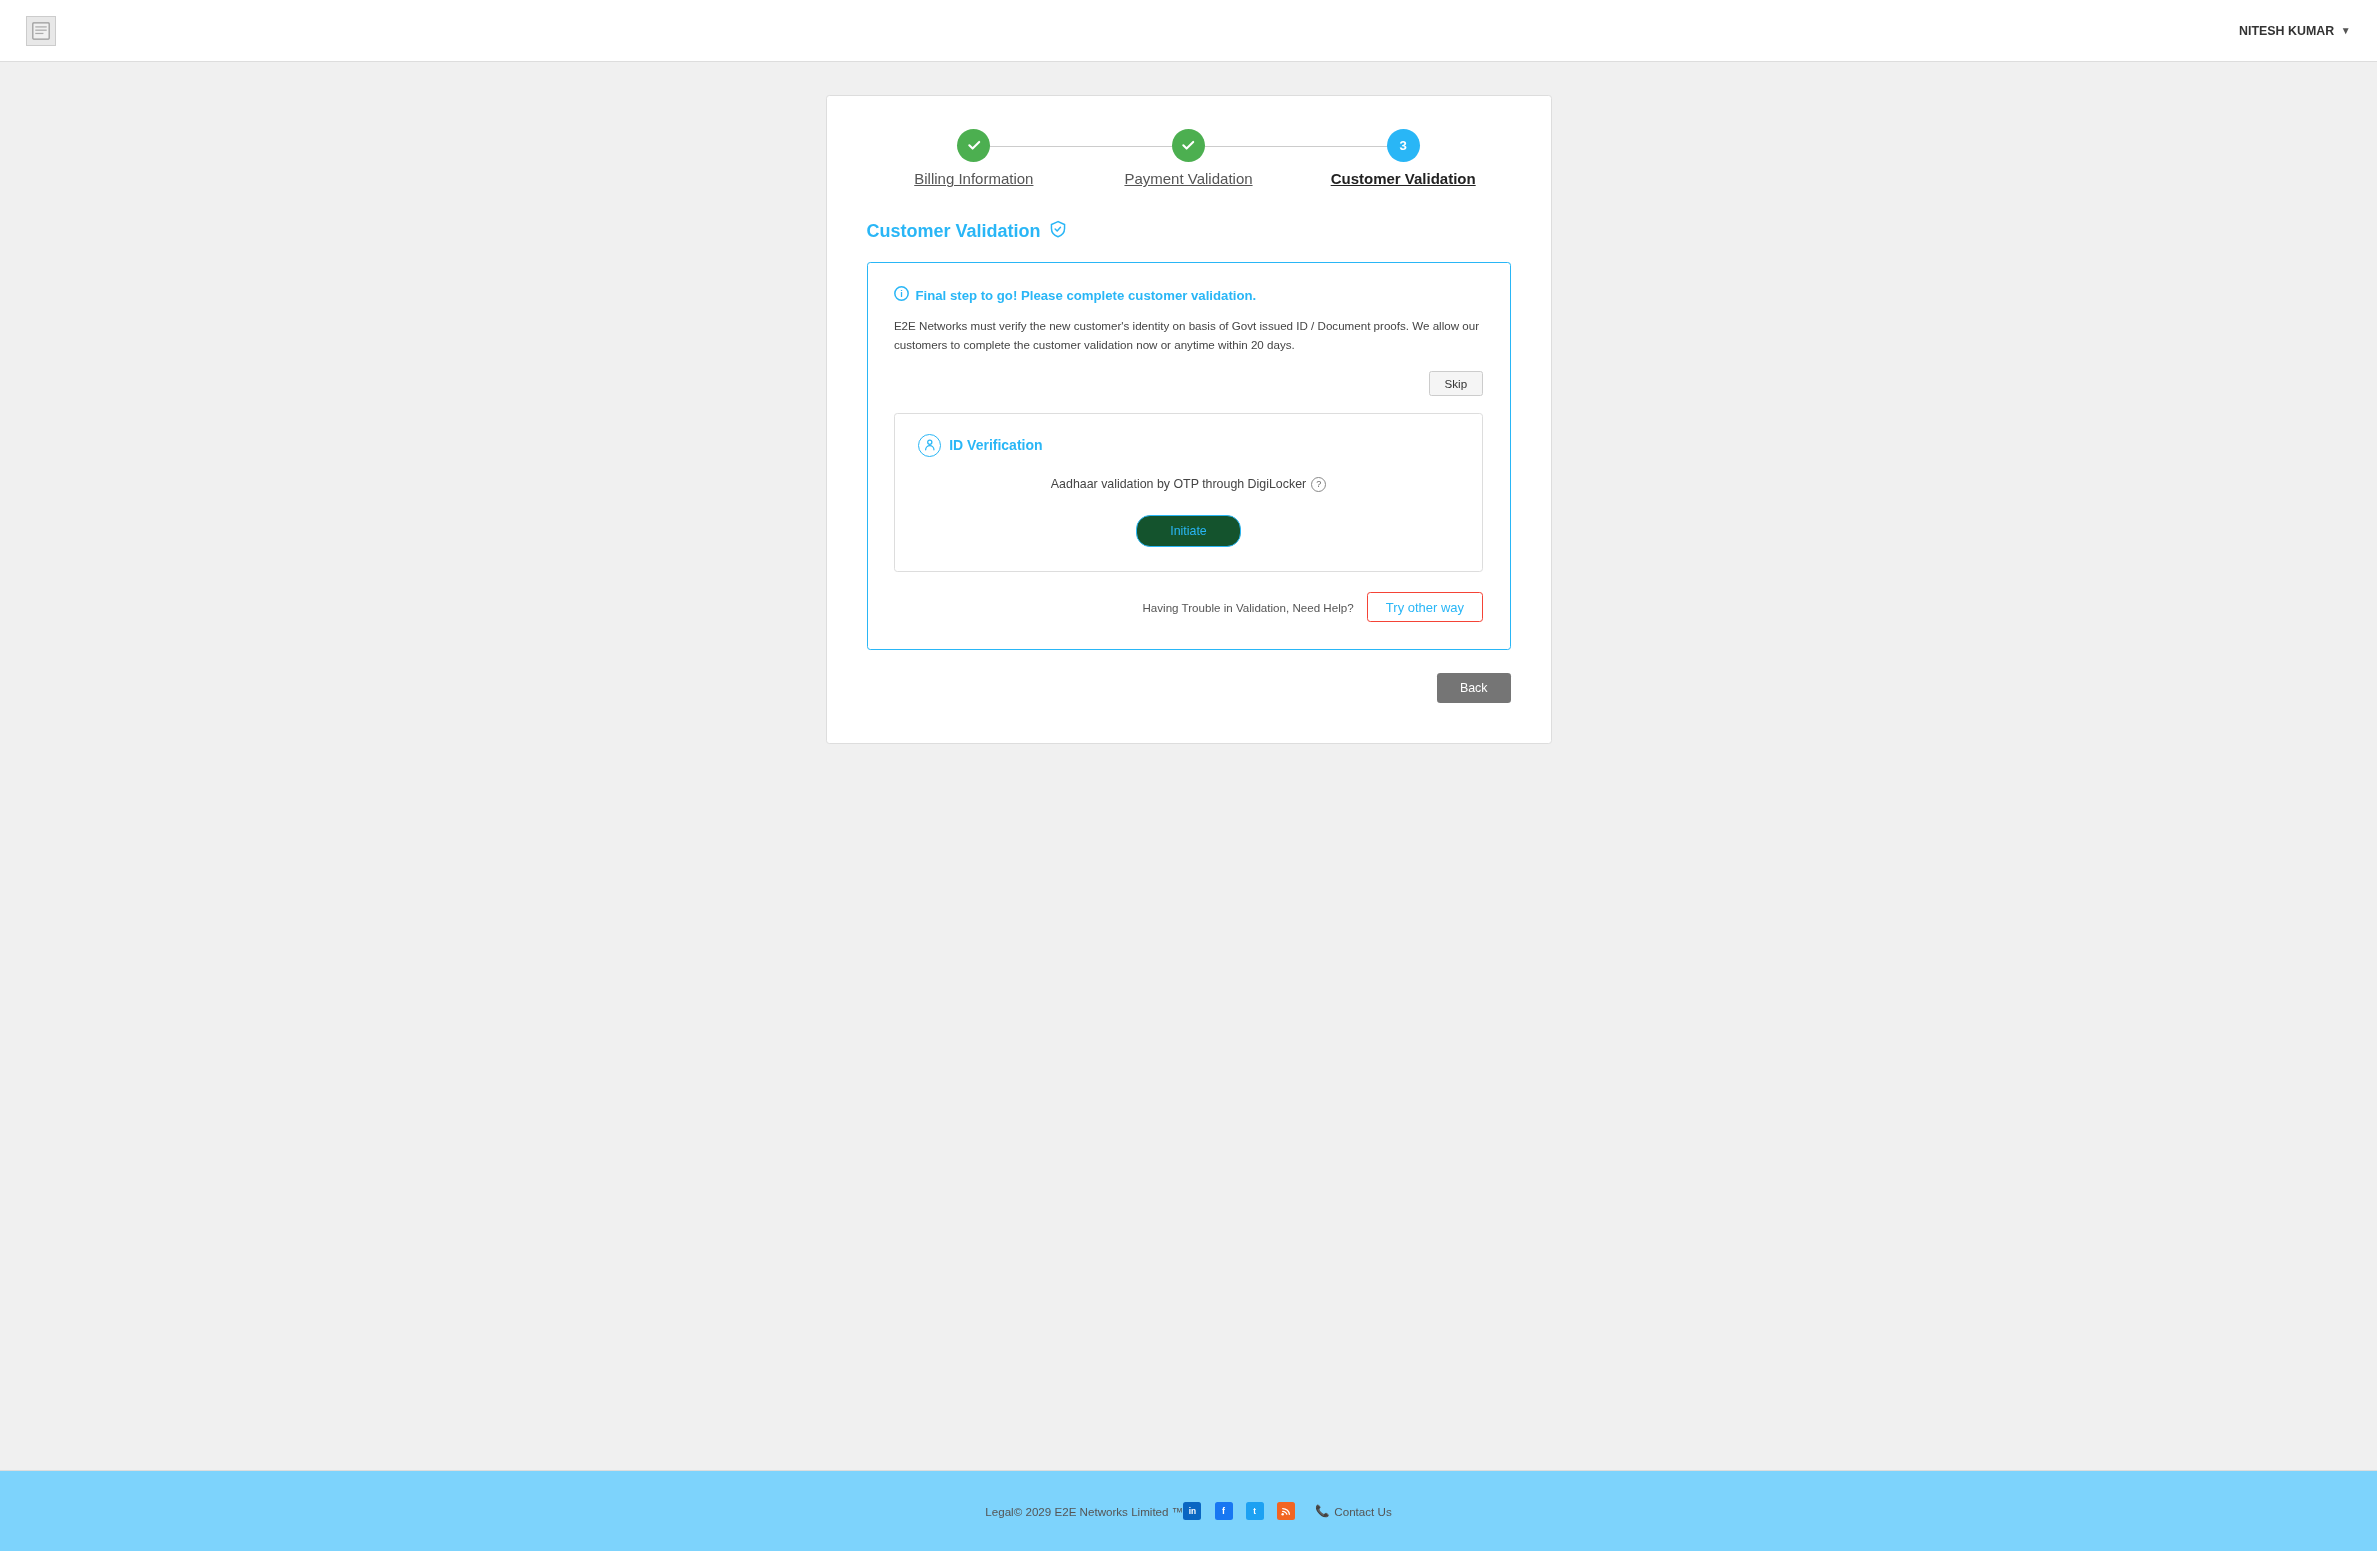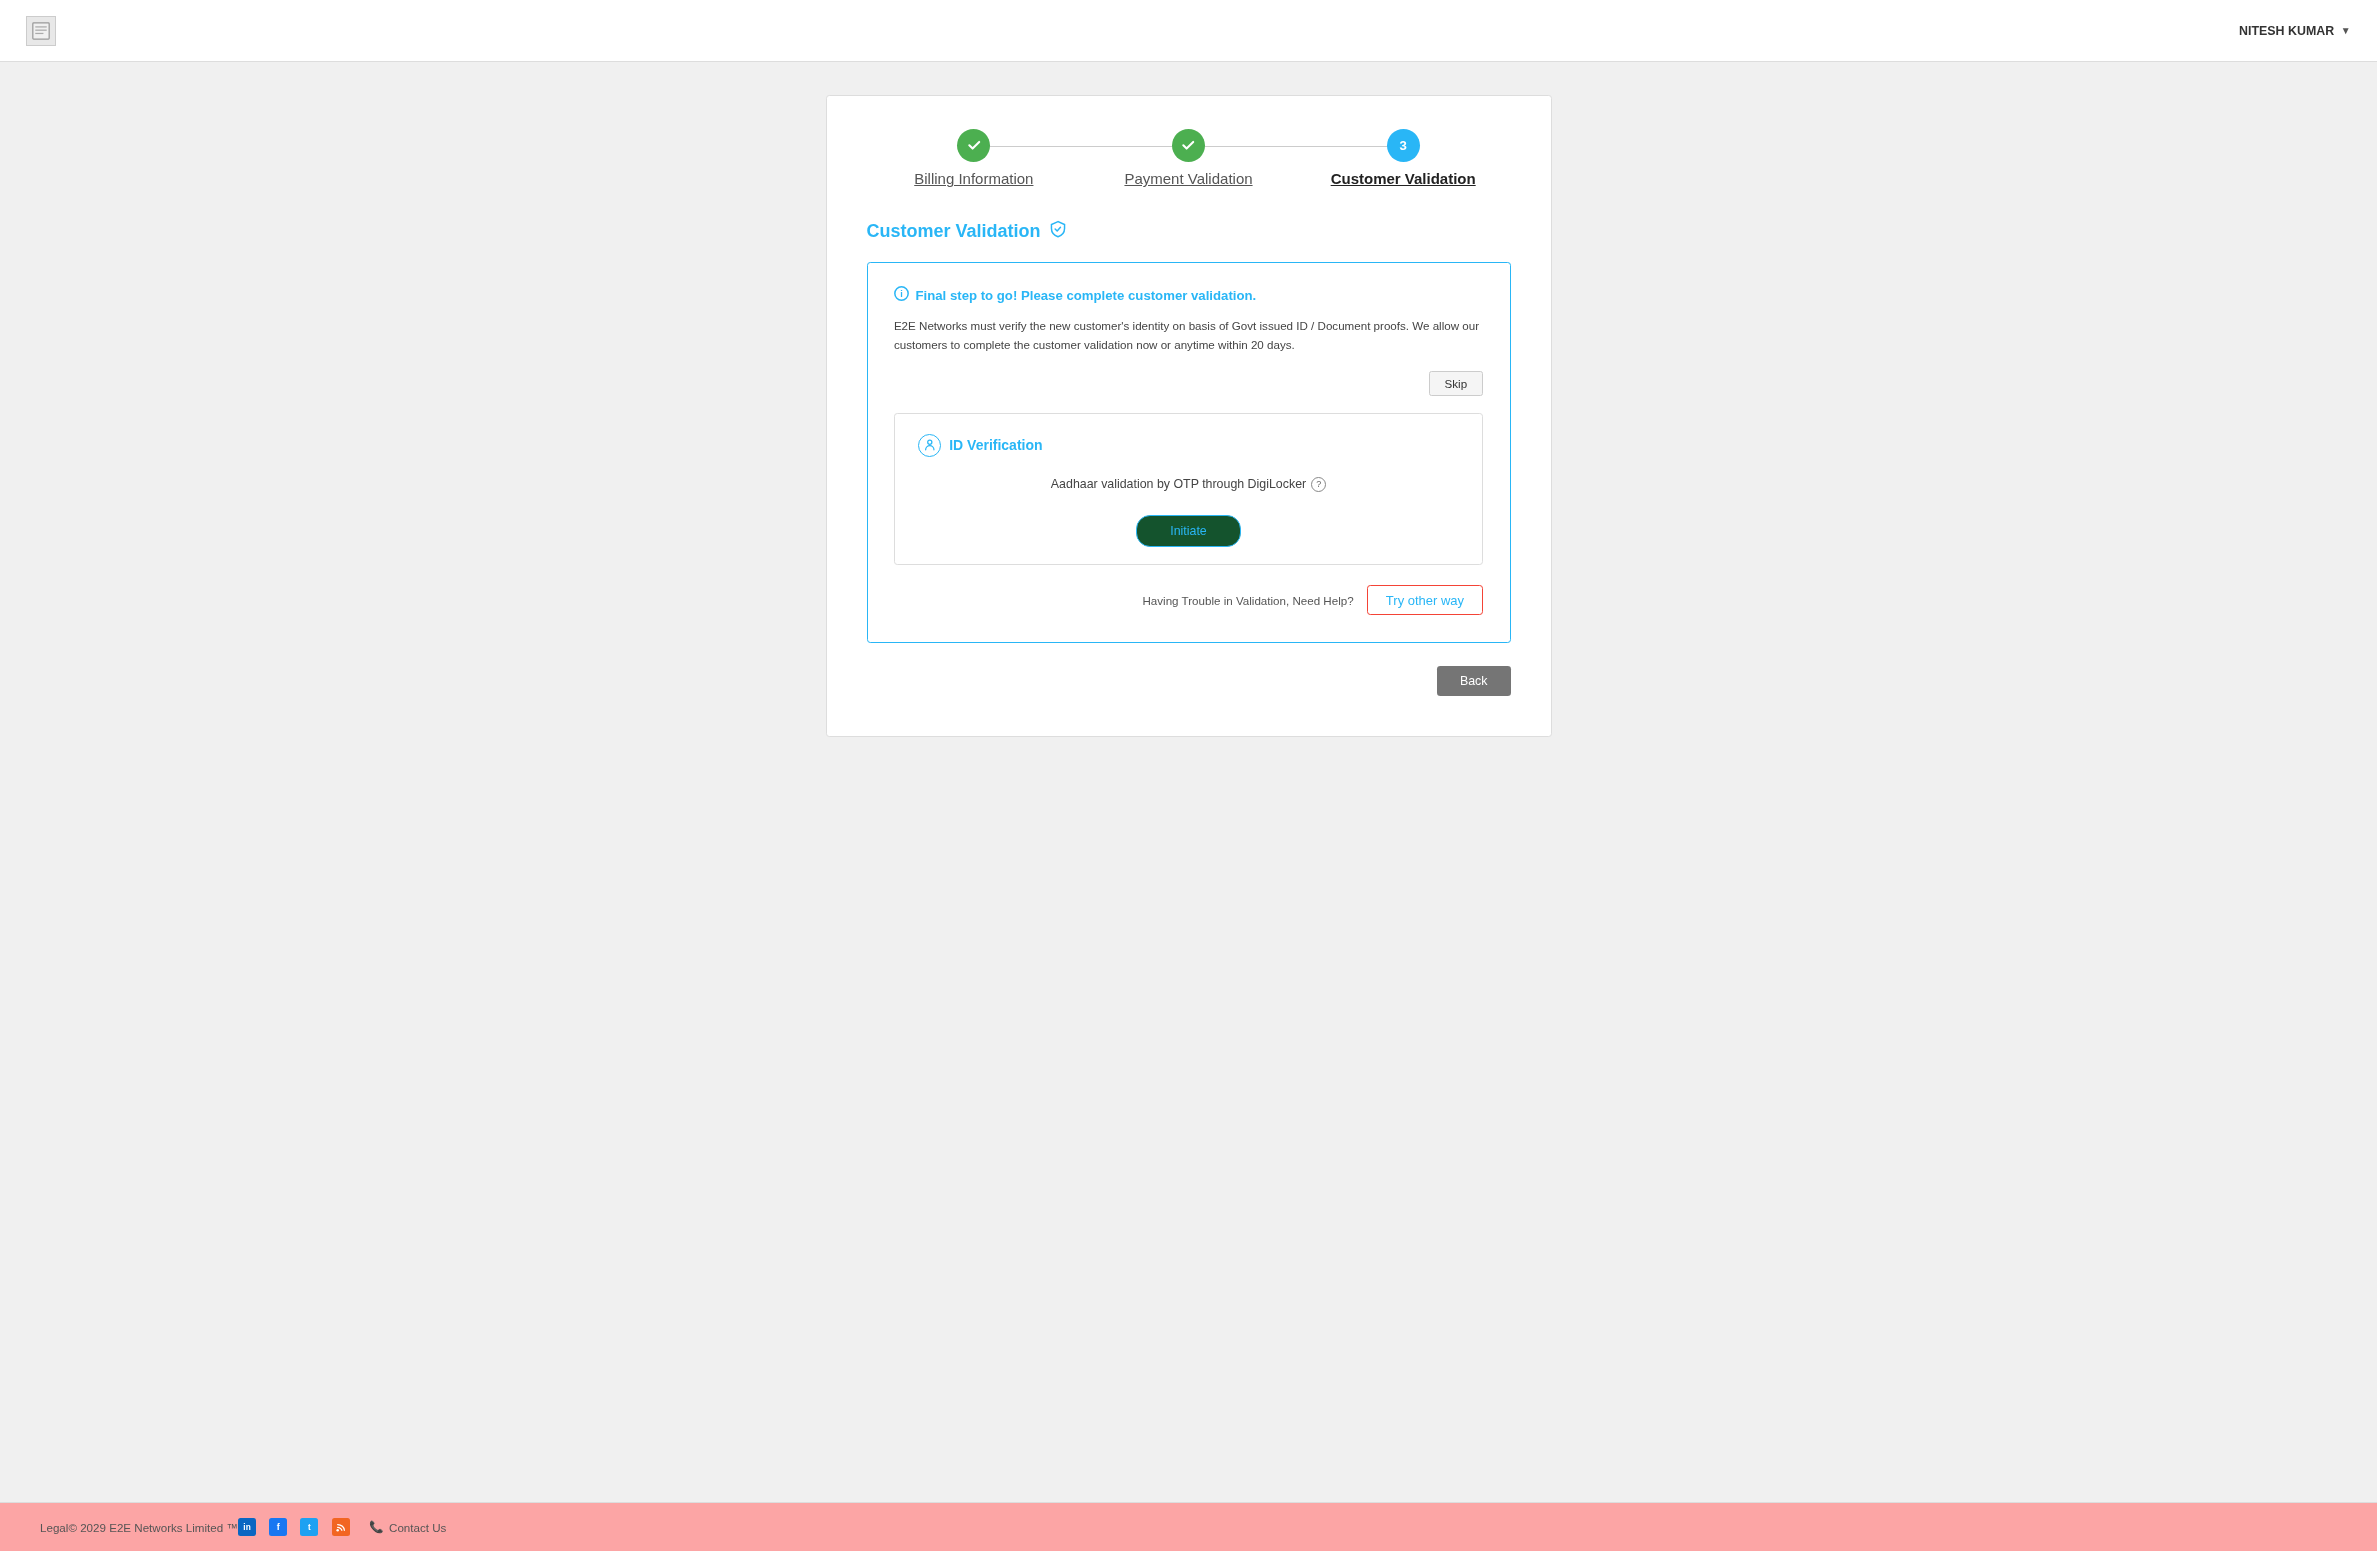--- a/index.html
+++ b/index.html
@@ -171,21 +171,21 @@
       border-radius: 2.5px;
       font-size: 11.6px;
       color: #333;
       cursor: pointer;
     }
 
     
     .id-verification-box {
       border: 0.8px solid #ddd;
       border-radius: 3.3px;
-      padding: 20px 23px 17px;
+      padding: 20px 23px 24px;
       margin-bottom: 20px;
     }
     .id-verification-title {
       color: #29b6f6;
       font-size: 14px;
       font-weight: 600;
       display: flex;
       align-items: center;
       gap: 8.3px;
       margin-bottom: 20px;
@@ -271,26 +271,26 @@
       background: #757575;
       border: none;
       border-radius: 3.3px;
       color: #fff;
       font-size: 12.4px;
       cursor: pointer;
     }
 
     
     .footer {
-      background: #fca5a5;
+      background: #7dd3fc;
       border-top: 0.8px solid #ddd;
-      padding: 15px 40px;
-      display: flex;
-      align-items: center;
-      justify-content: flex-start;
+      padding: 31px 40px;
+      display: flex;
+      align-items: center;
+      justify-content: center;
       font-size: 11.6px;
       color: #555;
     }
     .footer-center {
       text-align: center;
     }
     .footer-icons {
       display: flex;
       align-items: center;
       gap: 13.2px;

